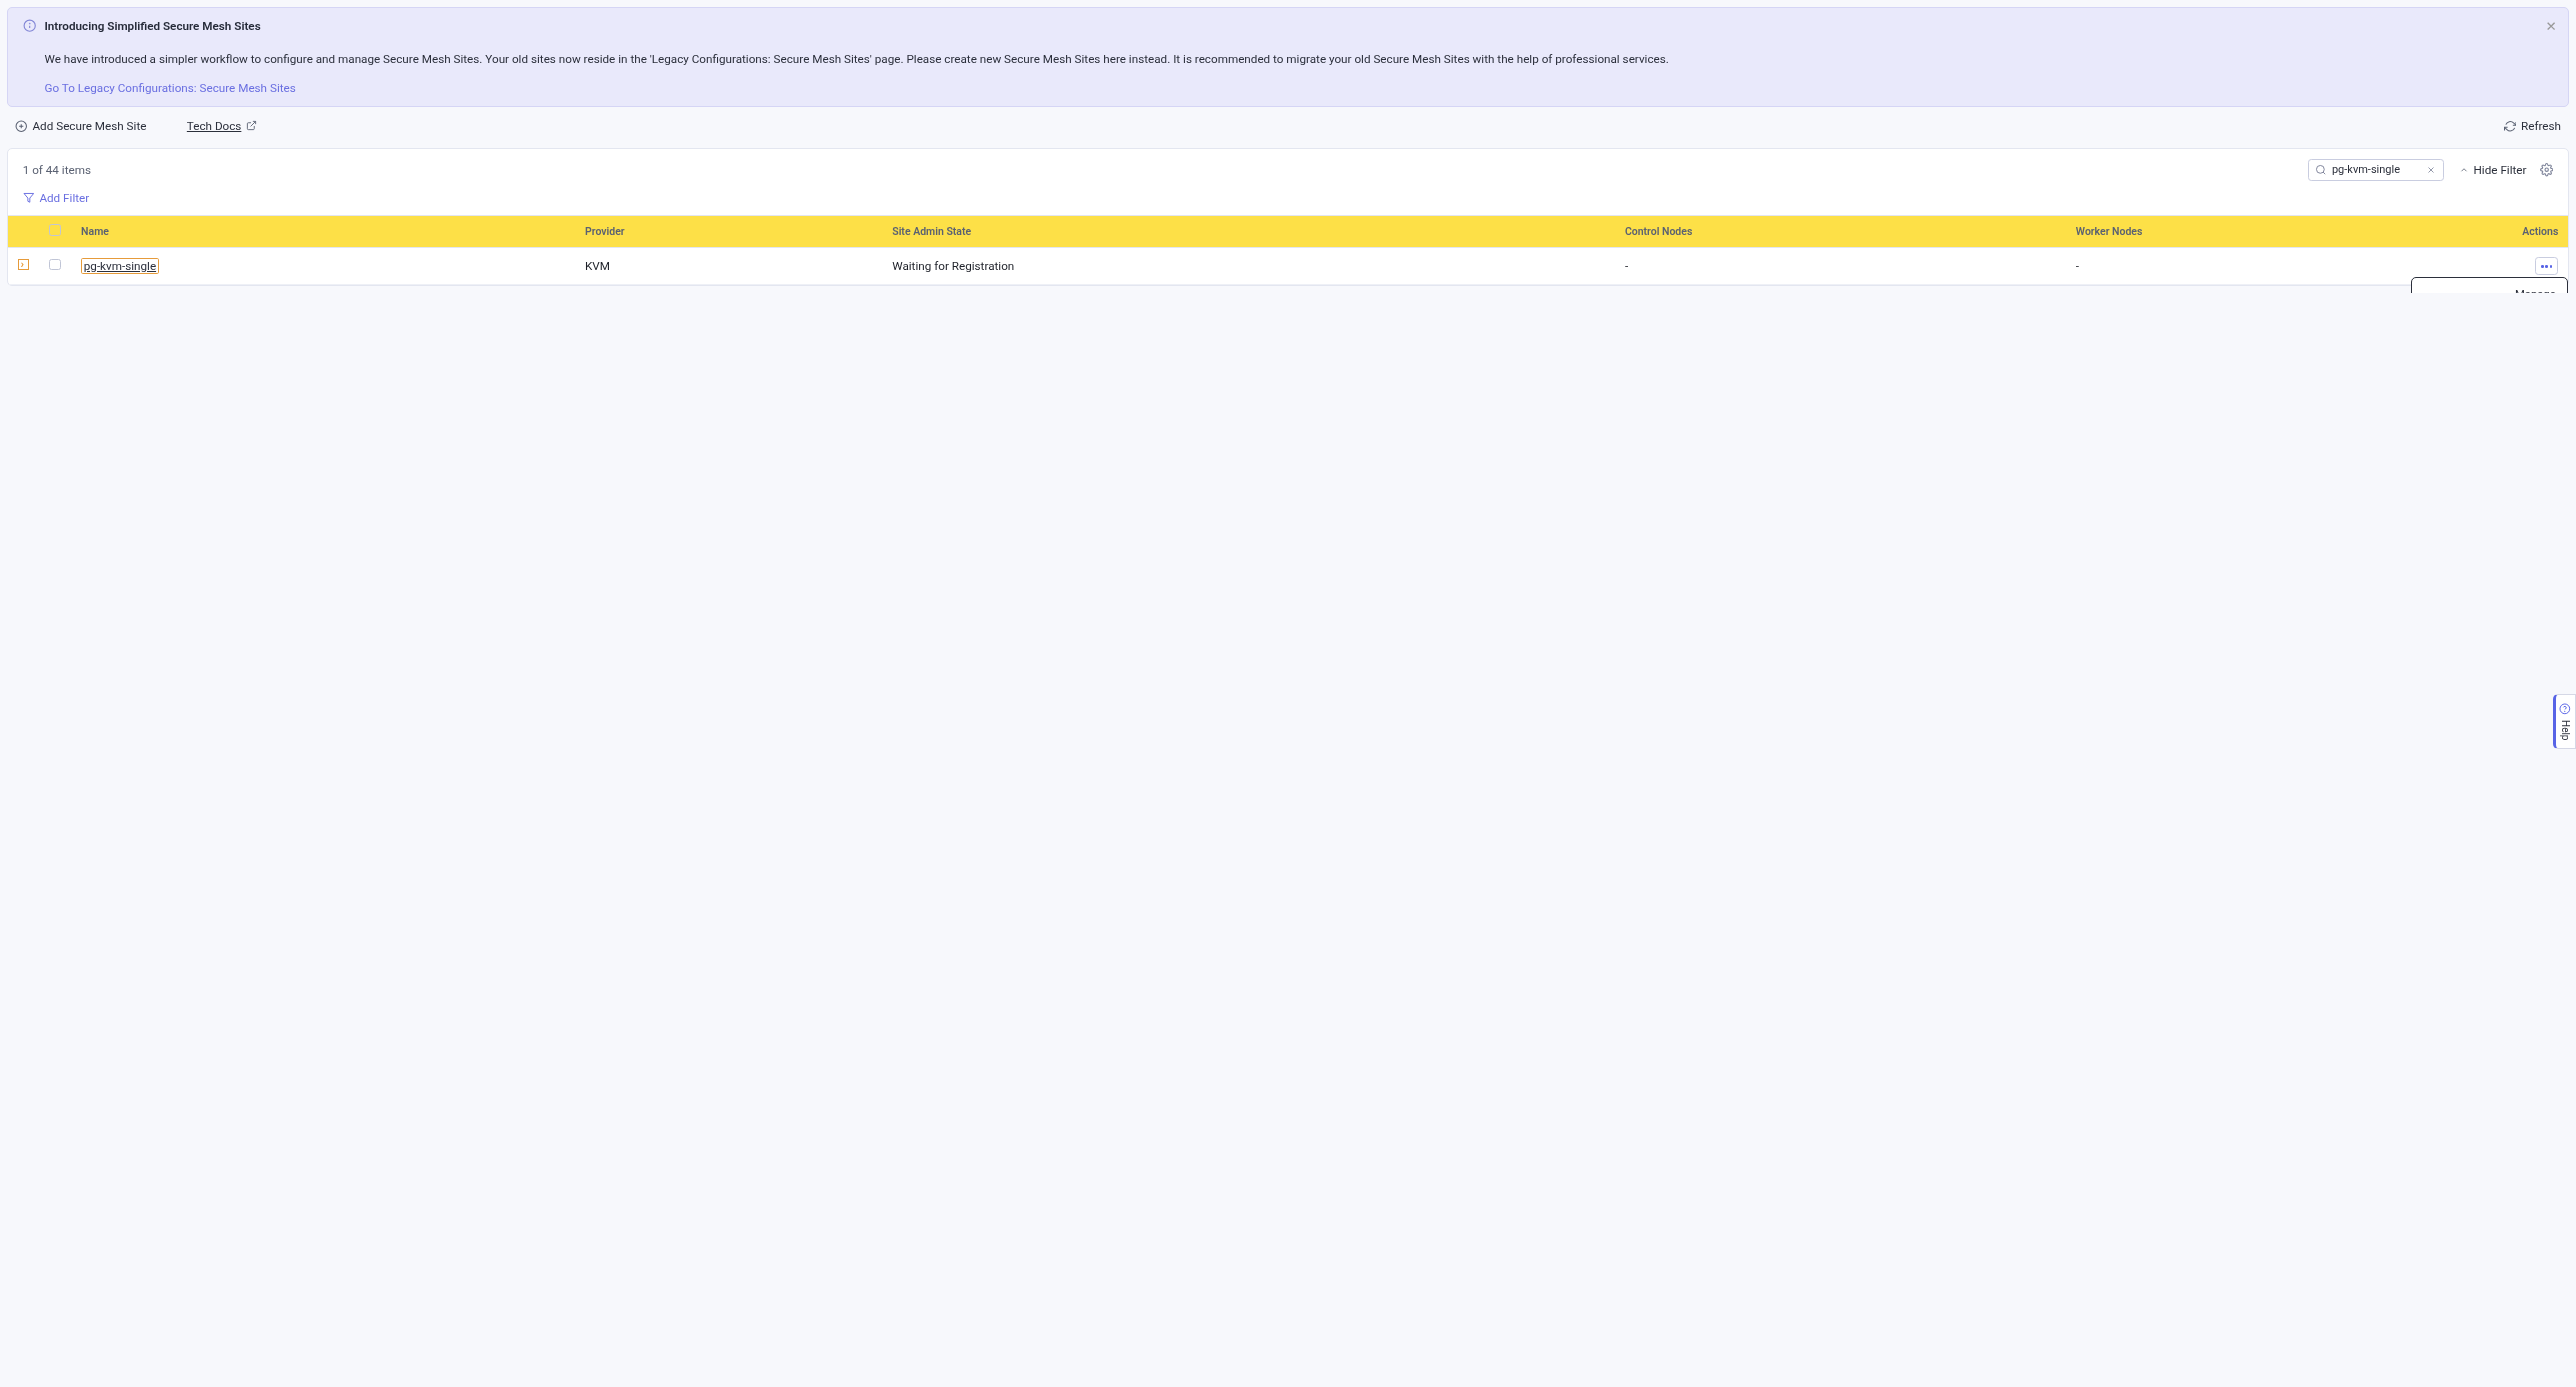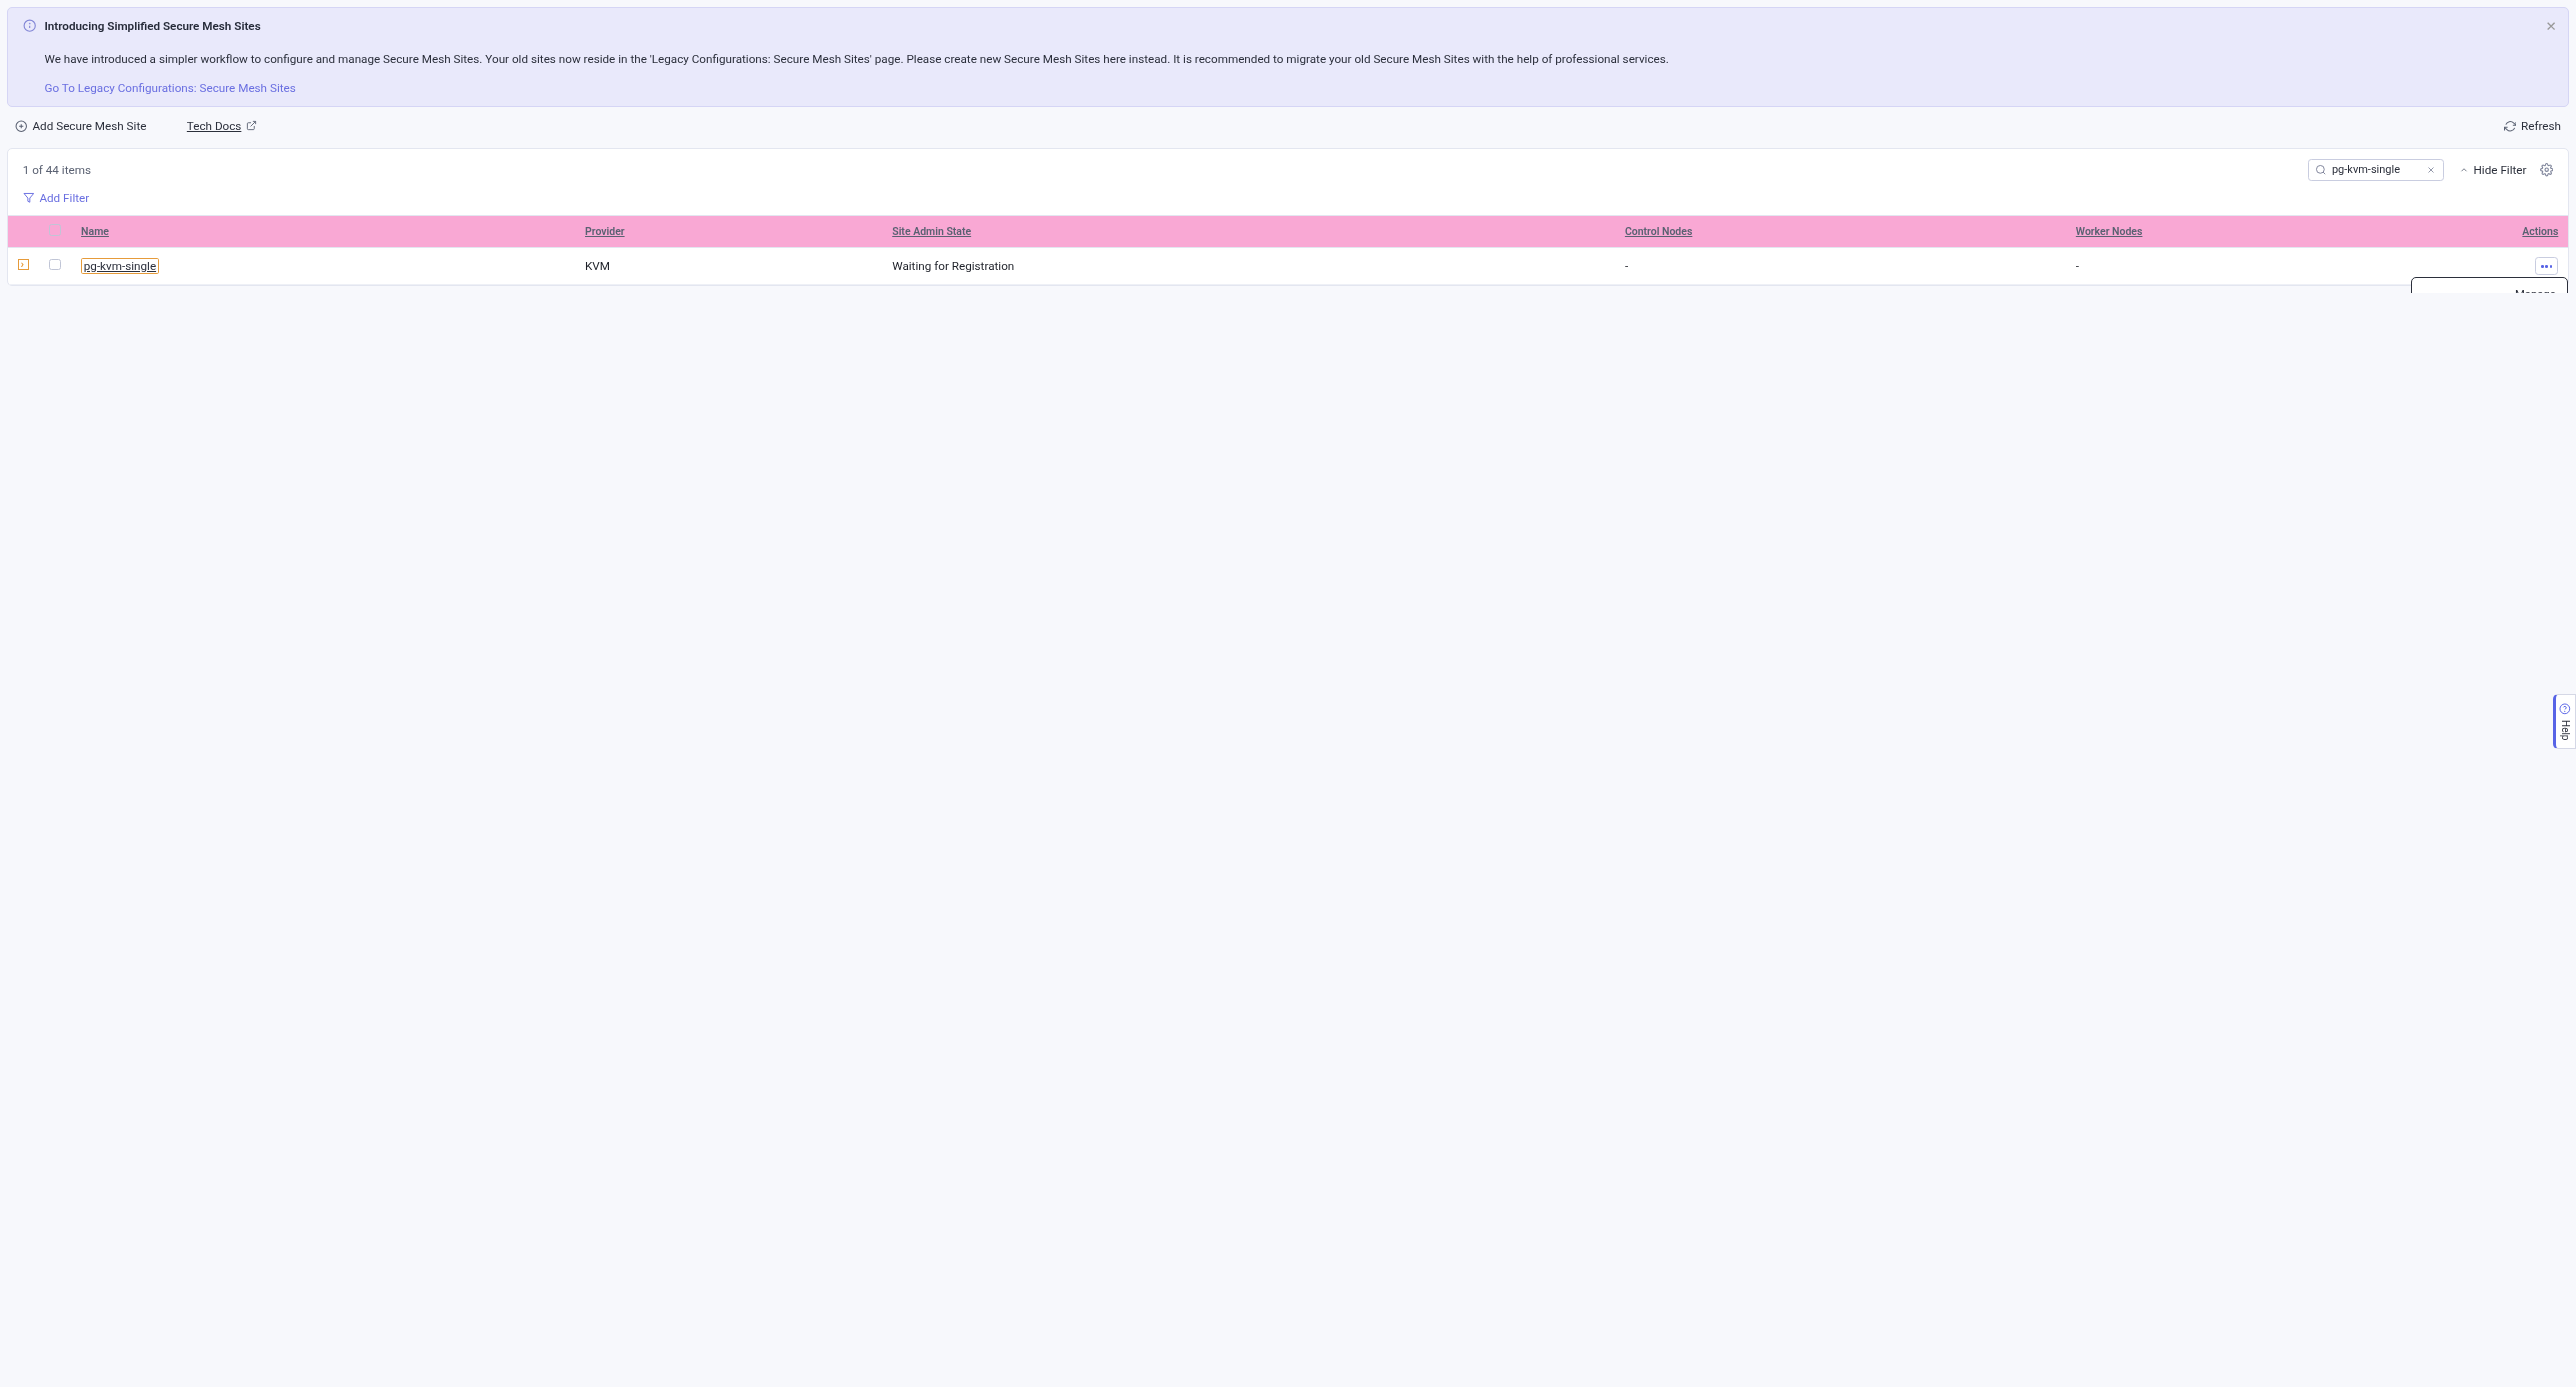--- a/index.html
+++ b/index.html
@@ -33,21 +33,21 @@
     .search-box input { border: none; outline: none; width: 84px; font-size: 11px; color: #2b2f3b; }
     .search-box .si { color: #7e849a; margin-right: 5px; }
     .search-box .sx { color: #7e849a; margin-left: auto; cursor: pointer; }
     .hide-filter { display: inline-flex; align-items: center; gap: 5px; margin-left: 15px; color: #2b2f3b; cursor: pointer; }
     .gear-btn { margin-left: 13.4px; color: #7e849a; cursor: pointer; }
 
     .filter-row { padding: 0 15px 10px 15px; display: flex; }
     .add-filter { display: inline-flex; align-items: center; gap: 5px; color: #6a6fe1; cursor: pointer; }
 
     .tbl { width: 100%; border-collapse: collapse; }
-    .tbl thead th { background: #f9a8d4; text-align: left; padding: 8.4px 10px; color: #5a6172; font-weight: 600; font-size: 10.5px; border-top: 0.8px solid #e3e6f0; border-bottom: 0.8px solid #e3e6f0; text-decoration: underline; }
+    .tbl thead th { background: #fde047; text-align: left; padding: 8.4px 10px; color: #5a6172; font-weight: 600; font-size: 10.5px; border-top: 0.8px solid #e3e6f0; border-bottom: 0.8px solid #e3e6f0; }
     .tbl tbody td { padding: 8.4px 10px; border-bottom: 0.8px solid #eef0f6; vertical-align: middle; }
     .expand-cell { width: 20px; }
     .expand-box { width: 11.7px; height: 11.7px; border: 1.7px solid #e69b3a; position: relative; display: inline-block; }
     .expand-box::after { content: "›"; position: absolute; left: 1.7px; top: -2.5px; color: #e69b3a; font-weight: bold; font-size: 11.7px;}
     .checkbox-cell { width: 20px; }
     .chk { width: 11.7px; height: 11.7px; border: 1.3px solid #c0c5d6; border-radius: 2.5px; display: inline-block; cursor: pointer;}
     .name-link { color: #2b2f3b; text-decoration: underline; border: 1.3px solid #e69b3a; padding: 0 1.7px; border-radius: 1.7px; cursor: pointer;}
     .actions-cell { width: 42px; text-align: right; position: relative; }
     .dots-btn { border: 0.8px solid #c9cde0; border-radius: 3.3px; width: 23.4px; height: 18.4px; display: inline-flex; align-items: center; justify-content: center; gap: 1.7px; color: #5864e6; cursor: pointer; background:#fff;}
     .dots-btn span { width: 2.5px; height: 2.5px; background: #5864e6; border-radius: 50%; display: block;}

